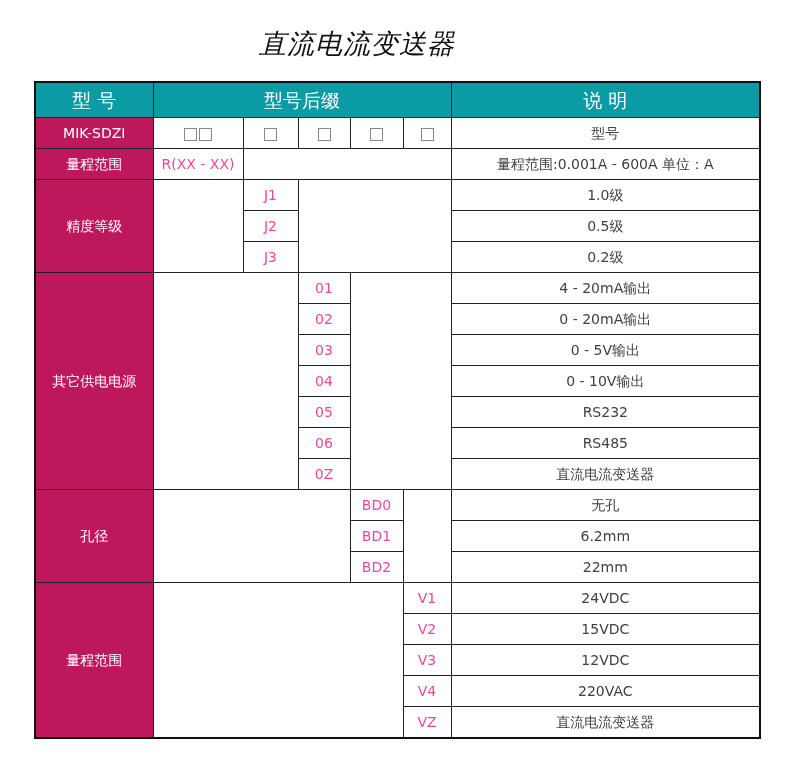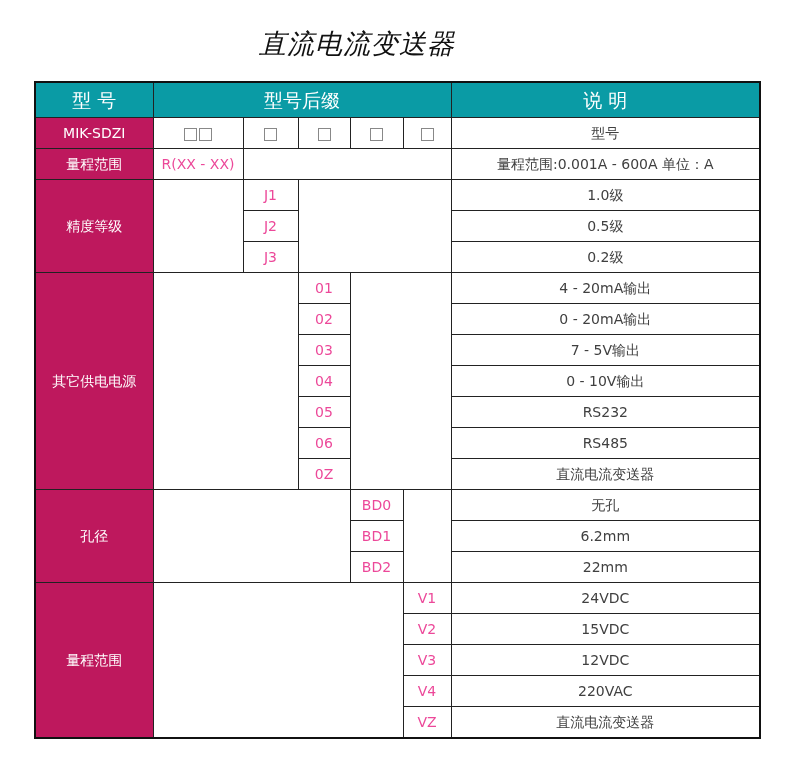--- a/index.html
+++ b/index.html
@@ -76,21 +76,21 @@
     <td class="code">01</td>
     <td colspan="2" rowspan="7" class="empty"></td>
     <td class="desc">4 - 20mA输出</td>
   </tr>
   <tr>
     <td class="code">02</td>
     <td class="desc">0 - 20mA输出</td>
   </tr>
   <tr>
     <td class="code">03</td>
-    <td class="desc">7 - 5V输出</td>
+    <td class="desc">0 - 5V输出</td>
   </tr>
   <tr>
     <td class="code">04</td>
     <td class="desc">0 - 10V输出</td>
   </tr>
   <tr>
     <td class="code">05</td>
     <td class="desc">RS232</td>
   </tr>
   <tr>

